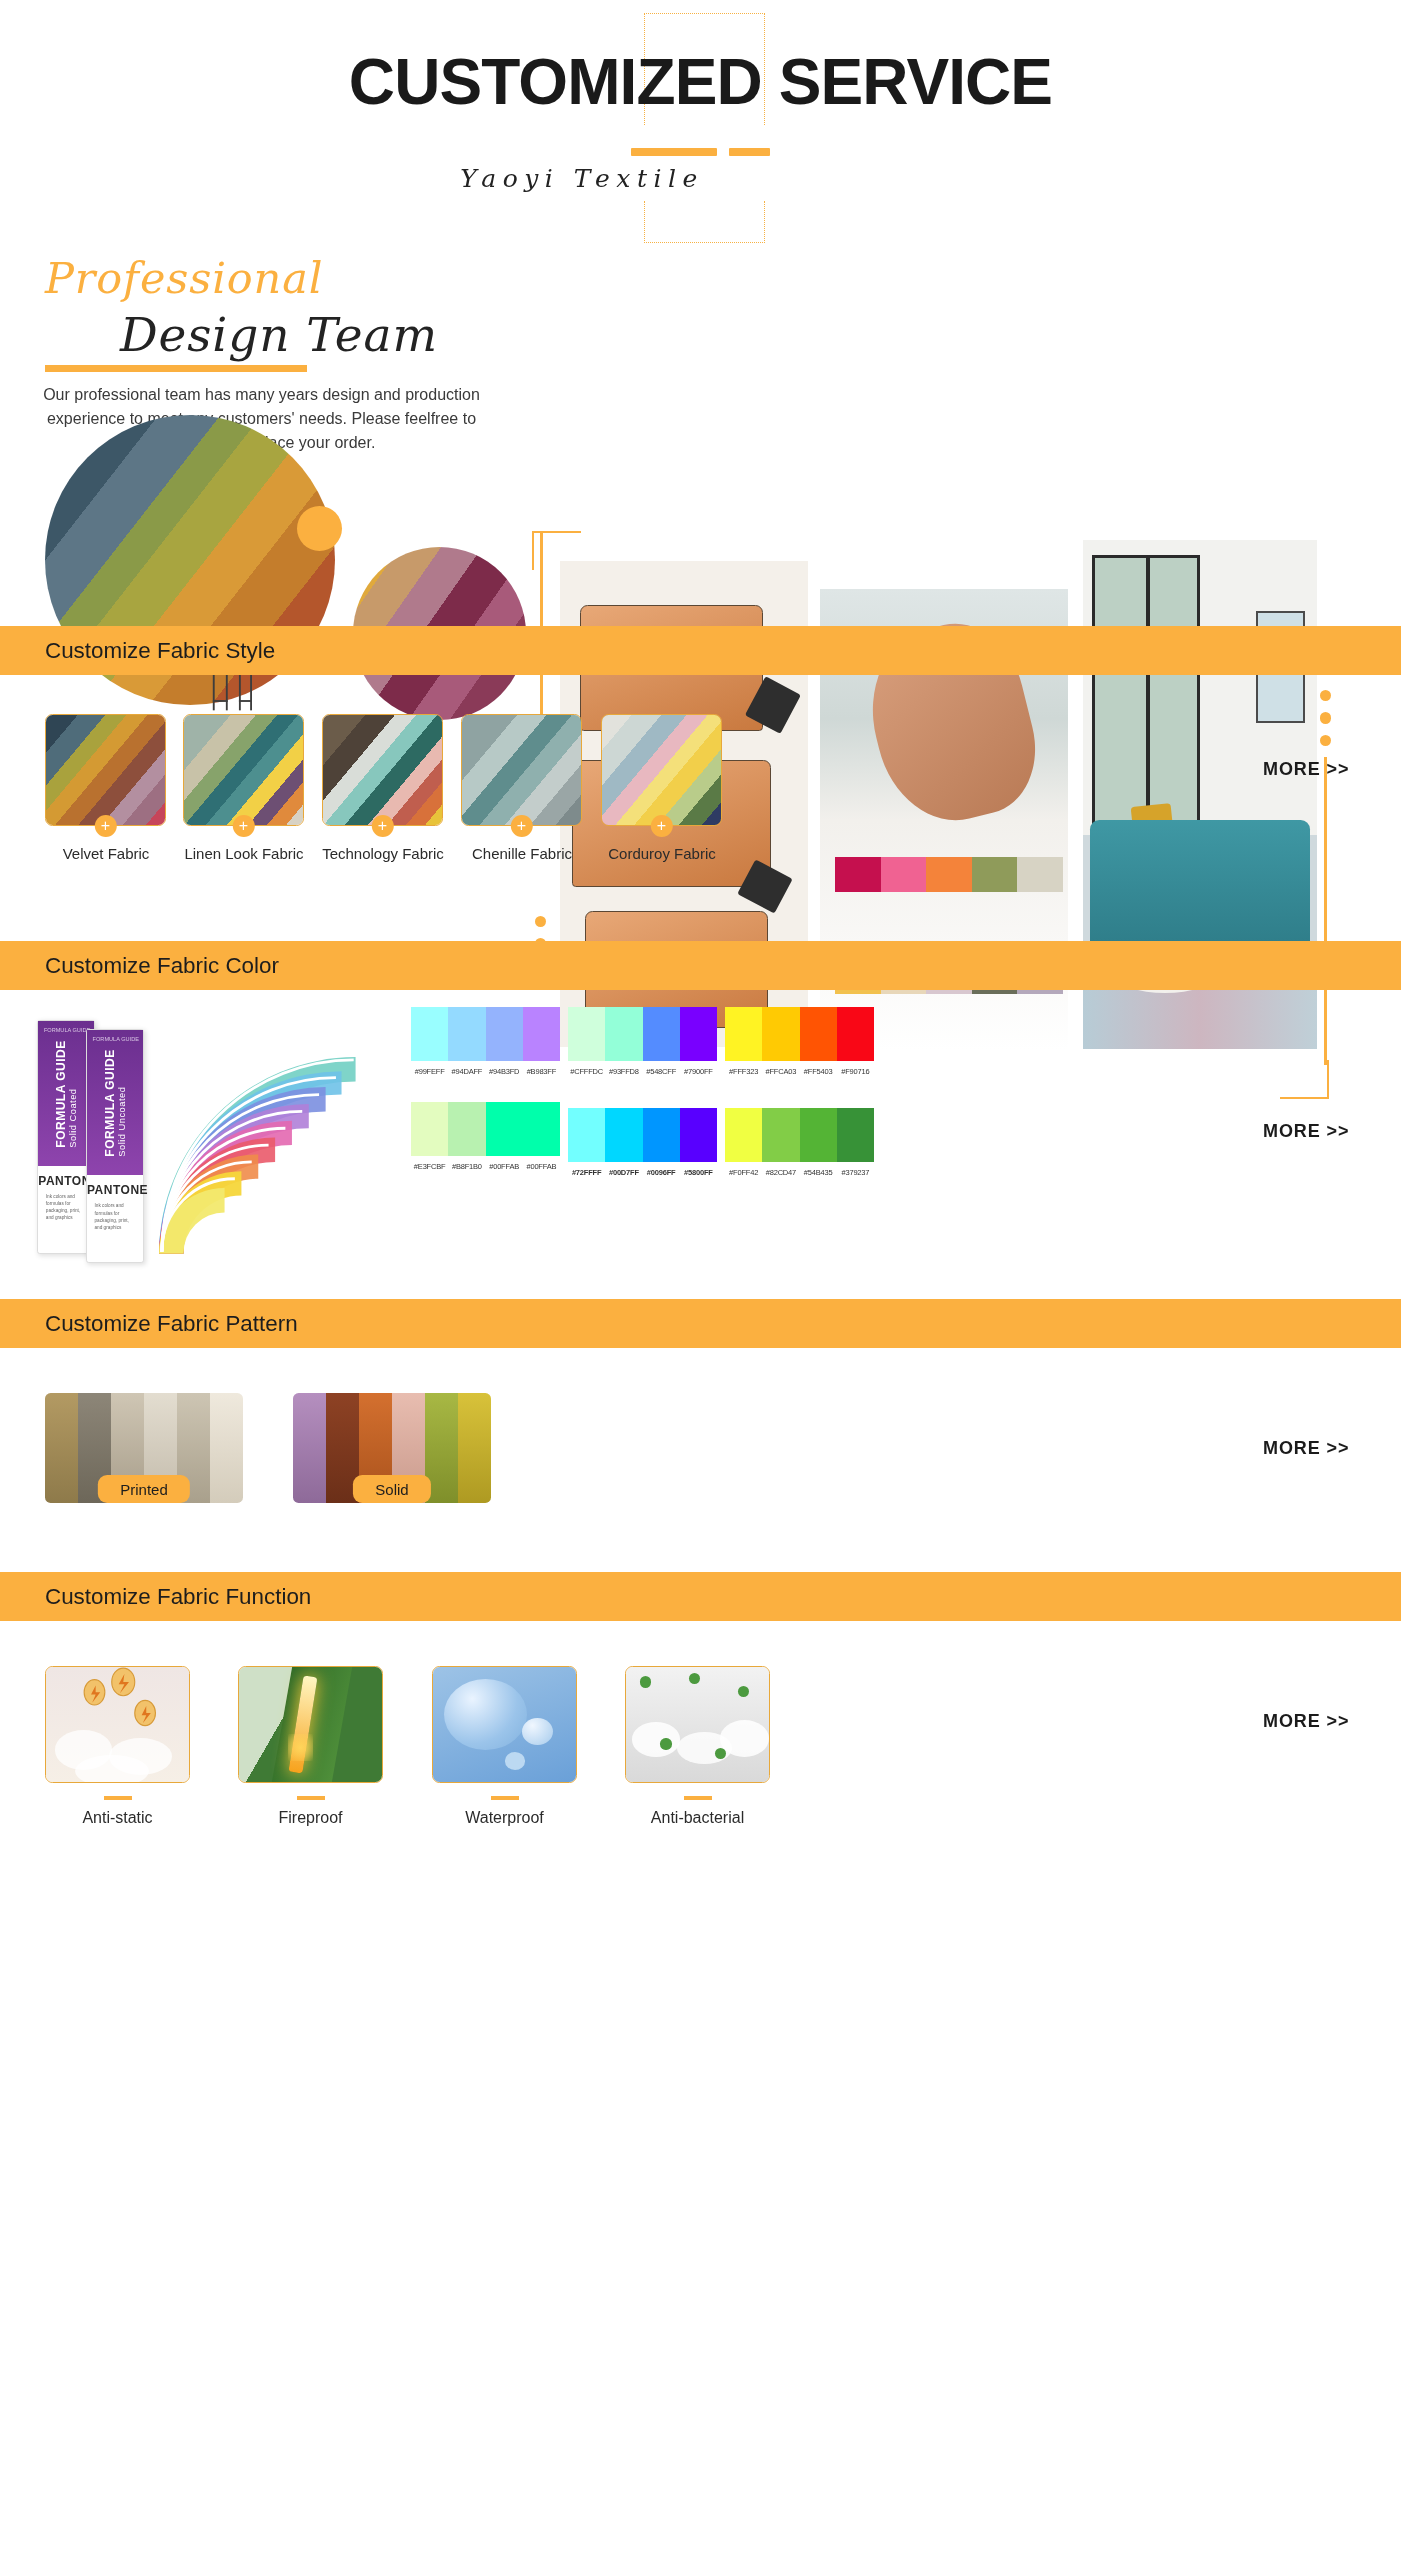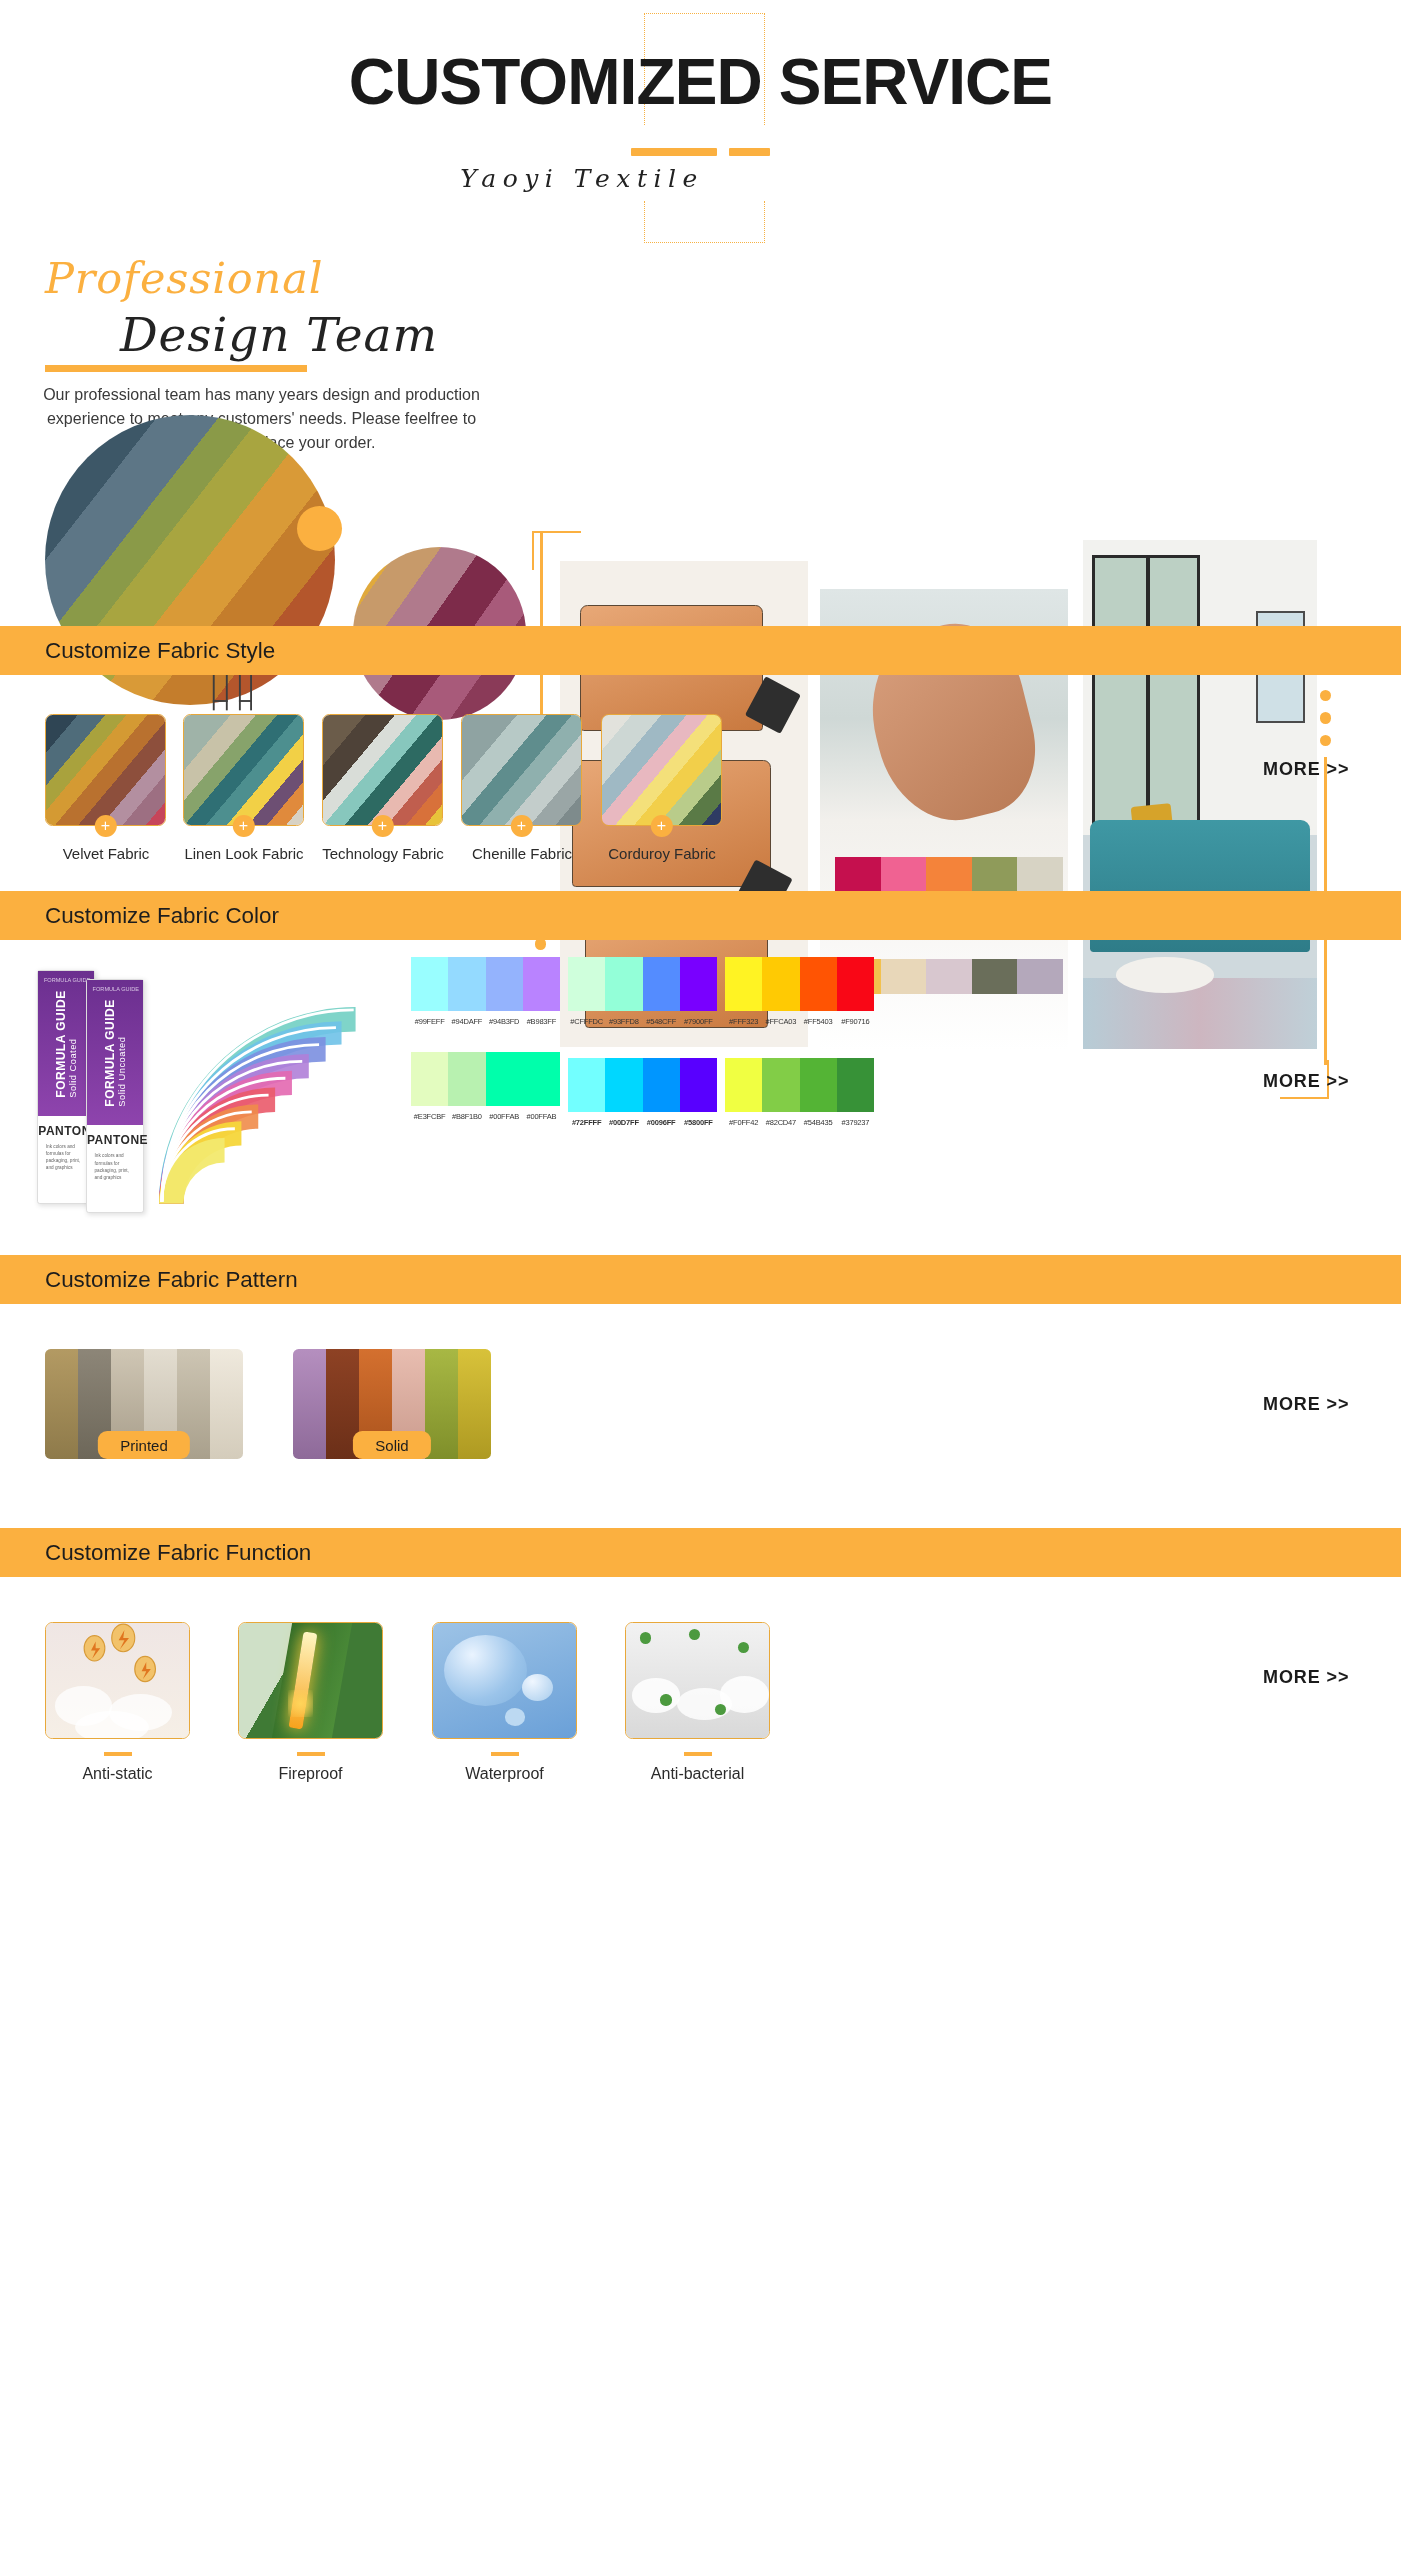--- a/index.html
+++ b/index.html
@@ -344,21 +344,21 @@
         <div style="width:100%;height:100%;background:linear-gradient(-50deg,#2e3b63 0 9%,#5a7a46 9% 20%,#b9cc8a 20% 30%,#f2cf4a 30% 41%,#f4e07a 41% 50%,#e8b8c0 50% 60%,#9fb9c4 60% 72%,#cdd7d4 72% 86%,#e2e2dc 86% 100%)"></div>
       </div>
       <div class="plus">+</div>
       <div class="cap">Corduroy Fabric</div>
     </div>
 
     <div class="more" style="left:1263px;top:45px">MORE &gt;&gt;</div>
   </div>
 </div>
 
-<div class="section" style="">
+<div class="section" style="margin-top:50px">
   <div class="banner">
     <div class="banner-label">Customize Fabric Color</div>
   </div>
   <div style="position:relative;height:0">
     <div class="chev" style="left:381px;top:-49px"></div>
     <div class="chev" style="left:416px;top:-49px"></div>
   </div>
 
   <div style="position:relative;height:308px">
     <div class="pantone">
@@ -494,21 +494,21 @@
             <span>#82CD47</span>
             <span>#54B435</span>
             <span>#379237</span>
           </div>
         </div>
       </div>
     <div class="more" style="left:1263px;top:131px">MORE &gt;&gt;</div>
   </div>
 </div>
 
-<div class="section" style="margin-top:7px">
+<div class="section" style="margin-top:1px">
   <div class="banner">
     <div class="banner-label">Customize Fabric Pattern</div>
   </div>
   <div style="position:relative;height:0">
     <div class="chev" style="left:422px;top:-49px"></div>
     <div class="chev" style="left:457px;top:-49px"></div>
   </div>
 
   <div style="position:relative;height:168px;margin-top:45px">
     <div class="pcard" style="left:45px">

